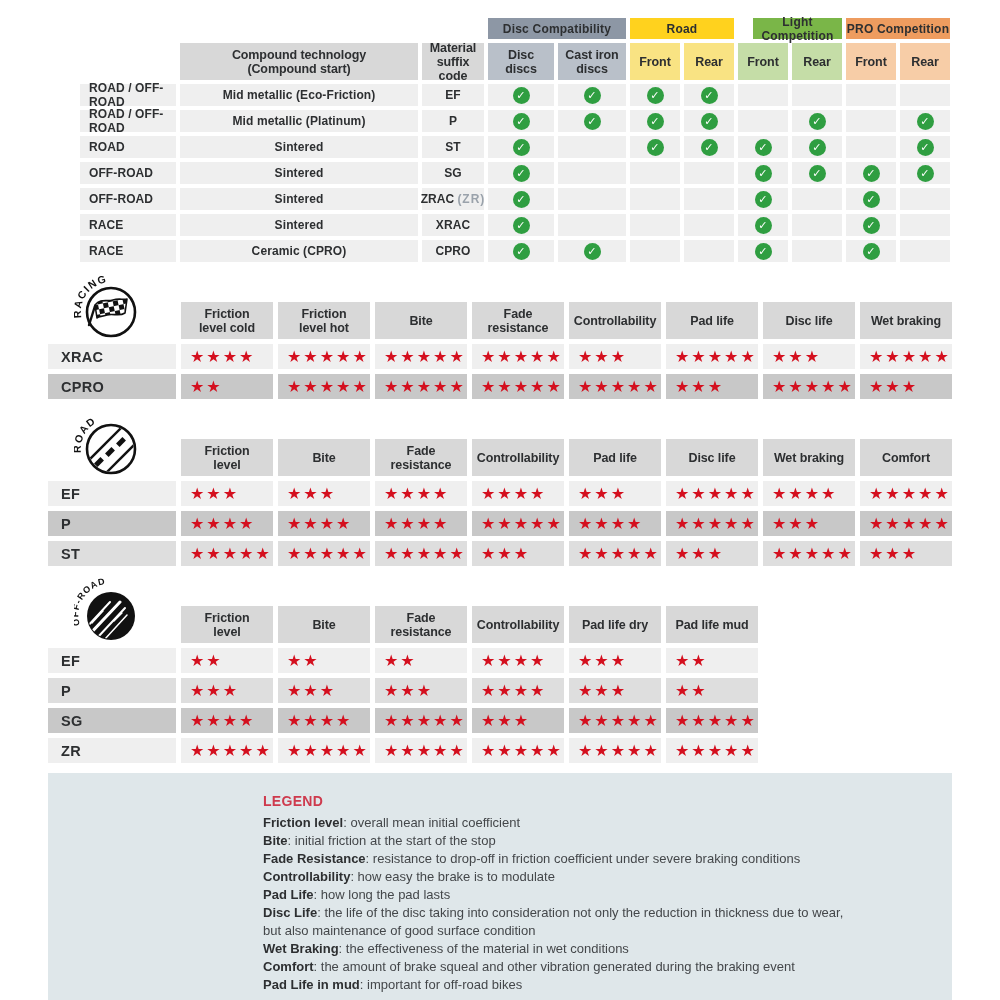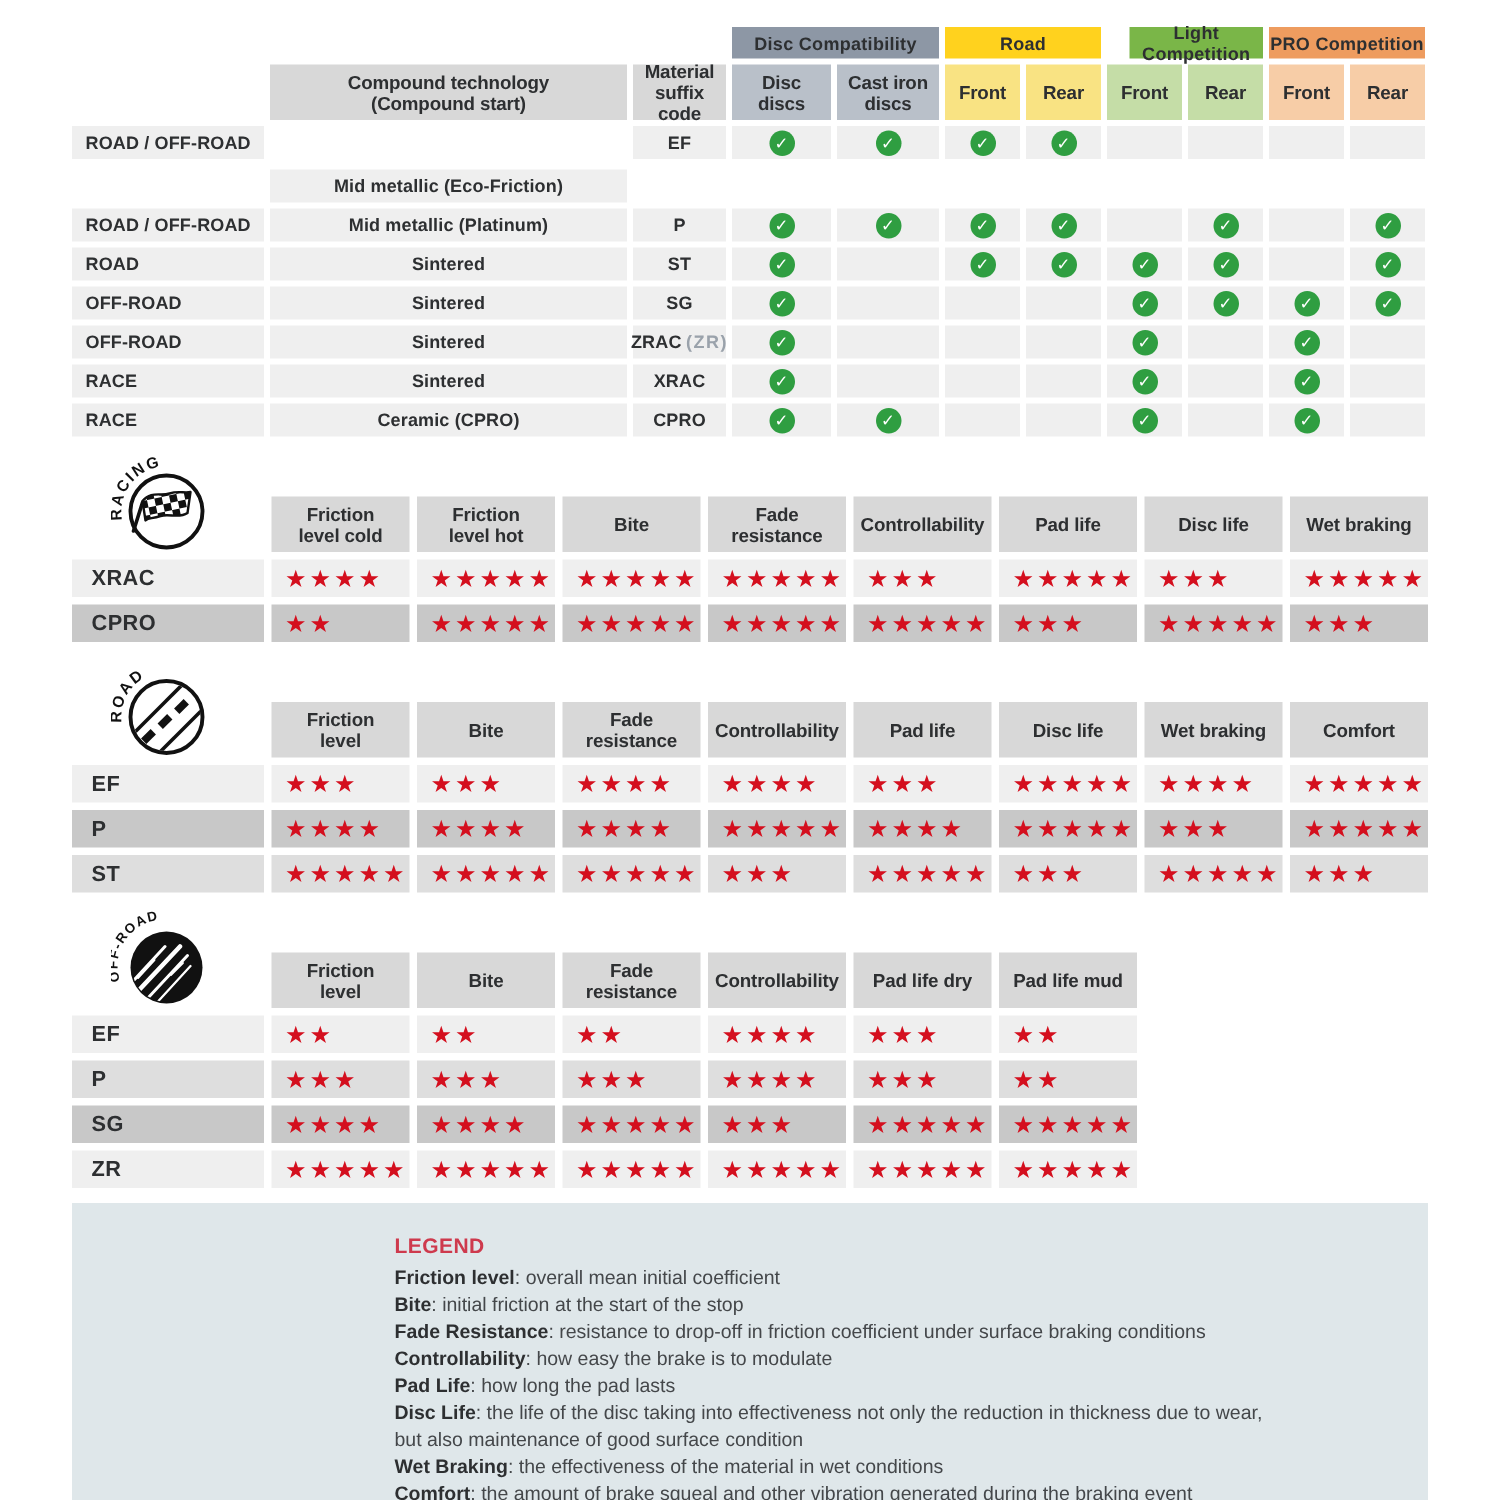--- a/index.html
+++ b/index.html
@@ -10,21 +10,21 @@
   
   .compat-grid{display:grid;width:904px;
     grid-template-columns:128px 238px 62px 66px 68px 50px 50px 50px 50px 50px 50px;
     column-gap:4px;row-gap:4px;}
   .cell{display:flex;align-items:center;justify-content:center;text-align:center;}
   .group-head{height:21px;font-weight:bold;font-size:12px;letter-spacing:.2px;}
   .head{height:37px;background:#d8d8d8;font-weight:bold;font-size:12.5px;
         line-height:1.12;flex-direction:column;letter-spacing:-.1px;}
   .hline{display:block;}
   .data{height:22px;background:#efefef;font-size:12px;font-weight:bold;letter-spacing:.1px;}
-  .data.left{justify-content:flex-start;padding-left:9px;text-align:left;}
+  .data.left{justify-content:flex-start;padding-left:9px;text-align:left;margin-left:32px;}
   .code-suffix{color:#9aa2ab;margin-left:3px;letter-spacing:1px;font-weight:bold;}
   .check{width:17px;height:17px;border-radius:50%;background:#2f9e41;color:#fff;
          font-size:11px;font-weight:bold;display:flex;align-items:center;justify-content:center;
          font-family:"DejaVu Sans",sans-serif;}
 
   
   .rating-section{position:relative;margin-top:40px;}
   .rating-grid{display:grid;column-gap:5px;row-gap:5px;}
   .rhead{height:37px;background:#d8d8d8;font-weight:bold;font-size:12.5px;
          line-height:1.12;flex-direction:column;letter-spacing:-.1px;}
@@ -92,21 +92,21 @@
       <div class="cell head" style="grid-area: 2 / 9; background: rgb(197, 221, 167);">
         <span class="hline">Rear</span>
       </div>
       <div class="cell head" style="grid-area: 2 / 10; background: rgb(247, 205, 167);">
         <span class="hline">Front</span>
       </div>
       <div class="cell head" style="grid-area: 2 / 11; background: rgb(247, 205, 167);">
         <span class="hline">Rear</span>
       </div>
       <div class="cell data left" style="grid-area: 3 / 1;">ROAD / OFF-ROAD</div>
-      <div class="cell data" style="grid-area: 3 / 2; margin-top: 29px;">Mid metallic (Eco-Friction)</div>
+      <div class="cell data" style="grid-area: 3 / 2;">Mid metallic (Eco-Friction)</div>
       <div class="cell data" style="grid-area: 3 / 3;">
         <span>EF</span>
       </div>
       <div class="cell data" style="grid-area: 3 / 4;">
         <span class="check">✓</span>
       </div>
       <div class="cell data" style="grid-area: 3 / 5;">
         <span class="check">✓</span>
       </div>
       <div class="cell data" style="grid-area: 3 / 6;">
@@ -601,24 +601,24 @@
           <span>★★★★★</span>
         </div>
       </div>
   </section>
 
   <div class="legend-box">
     <div class="legend-title">LEGEND</div>
     <div>
         <div class="legend-line"><b>Friction level</b><span>: overall mean initial coefficient</span></div>
         <div class="legend-line"><b>Bite</b><span>: initial friction at the start of the stop</span></div>
-        <div class="legend-line"><b>Fade Resistance</b><span>: resistance to drop-off in friction coefficient under surface braking conditions</span></div>
+        <div class="legend-line"><b>Fade Resistance</b><span>: resistance to drop-off in friction coefficient under severe braking conditions</span></div>
         <div class="legend-line"><b>Controllability</b><span>: how easy the brake is to modulate</span></div>
         <div class="legend-line"><b>Pad Life</b><span>: how long the pad lasts</span></div>
-        <div class="legend-line"><b>Disc Life</b><span>: the life of the disc taking into effectiveness not only the reduction in thickness due to wear,</span></div>
+        <div class="legend-line"><b>Disc Life</b><span>: the life of the disc taking into consideration not only the reduction in thickness due to wear,</span></div>
         <div class="legend-line"><span>but also maintenance of good surface condition</span></div>
         <div class="legend-line"><b>Wet Braking</b><span>: the effectiveness of the material in wet conditions</span></div>
         <div class="legend-line"><b>Comfort</b><span>: the amount of brake squeal and other vibration generated during the braking event</span></div>
         <div class="legend-line"><b>Pad Life in mud</b><span>: important for off-road bikes</span></div>
       </div>
   </div>
 
 </div>
 
 </body></html>

